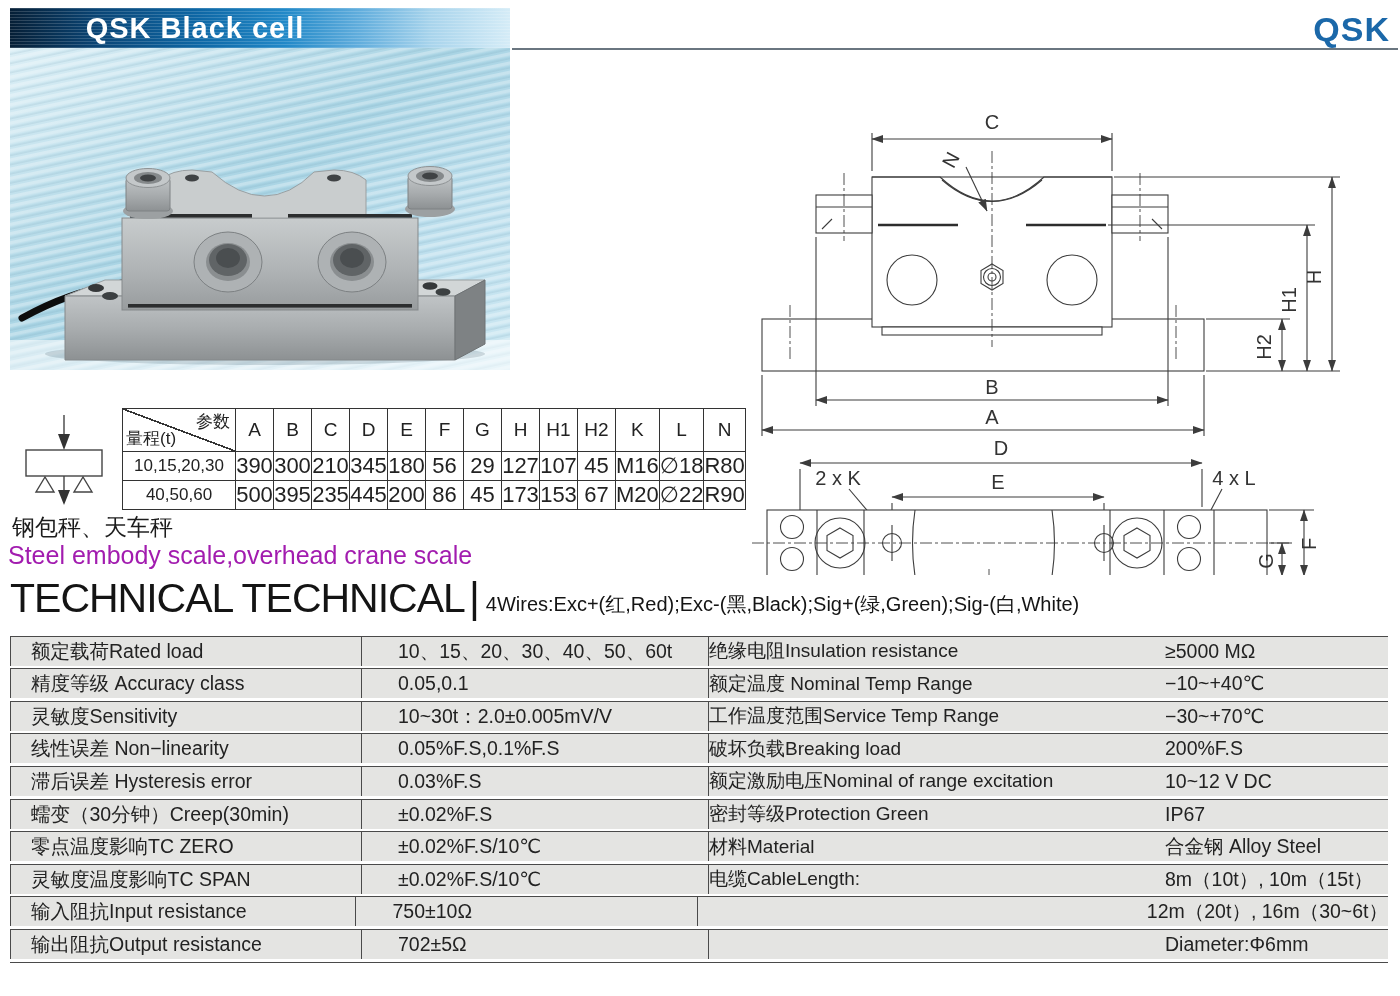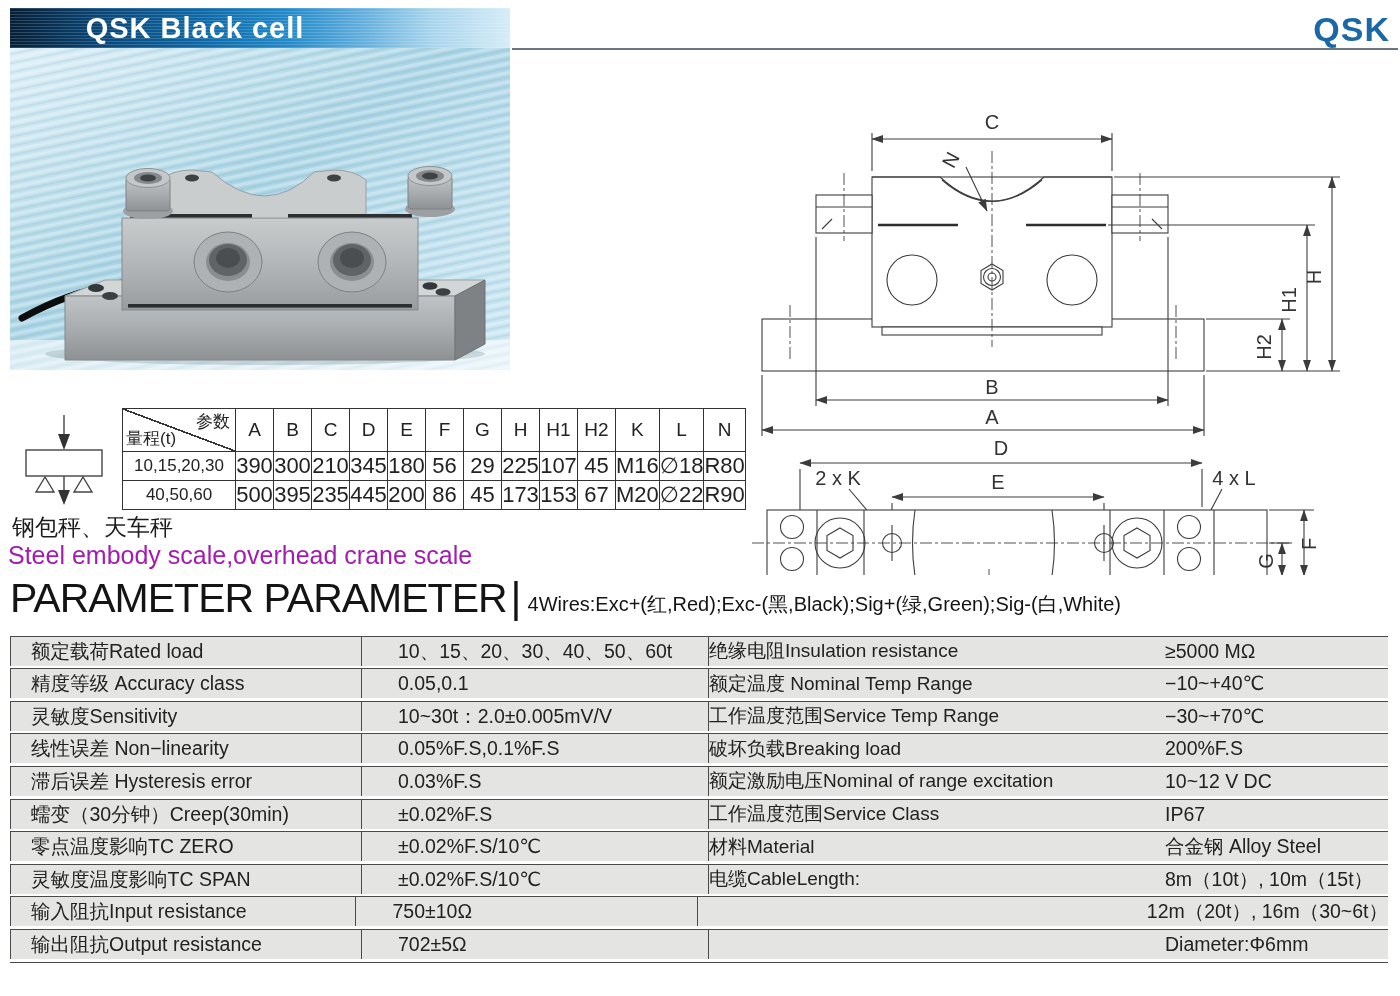--- a/index.html
+++ b/index.html
@@ -281,21 +281,21 @@
     </tr>
     <tr class="dt">
       <td class="rangecol">10,15,20,30</td>
       <td>390</td>
       <td>300</td>
       <td>210</td>
       <td>345</td>
       <td>180</td>
       <td>56</td>
       <td>29</td>
-      <td>225</td>
+      <td>127</td>
       <td>107</td>
       <td>45</td>
       <td>M16</td>
       <td>∅18</td>
       <td>R80</td>
     </tr>
     <tr class="dt">
       <td class="rangecol">40,50,60</td>
       <td>500</td>
       <td>395</td>
@@ -311,21 +311,21 @@
       <td>∅22</td>
       <td>R90</td>
     </tr>
   </tbody>
     </table>
 
   <div class="app-zh">钢包秤、天车秤</div>
   <div class="app-en">Steel embody scale,overhead crane scale</div>
 
   <div class="tech-head">
-    <span class="tech-title">PARAMETER PARAMETER</span>
+    <span class="tech-title">TECHNICAL TECHNICAL</span>
     <span class="tech-bar">|</span>
     <span class="tech-wires">4Wires:Exc+(红,Red);Exc-(黑,Black);Sig+(绿,Green);Sig-(白,White)</span>
   </div>
 
   <div class="ptable">
     <div class="prow">
       <div class="l1">额定载荷Rated load</div>
       <div class="v1">10、15、20、30、40、50、60t</div>
       <div class="l2">绝缘电阻Insulation resistance</div>
       <div class="v2">≥5000 MΩ</div>
@@ -350,21 +350,21 @@
     </div>
     <div class="prow">
       <div class="l1">滞后误差 Hysteresis error</div>
       <div class="v1">0.03%F.S</div>
       <div class="l2">额定激励电压Nominal of range excitation</div>
       <div class="v2">10~12 V DC</div>
     </div>
     <div class="prow">
       <div class="l1">蠕变（30分钟）Creep(30min)</div>
       <div class="v1">±0.02%F.S</div>
-      <div class="l2">工作温度范围Service Class</div>
+      <div class="l2">密封等级Protection Green</div>
       <div class="v2">IP67</div>
     </div>
     <div class="prow">
       <div class="l1">零点温度影响TC ZERO</div>
       <div class="v1">±0.02%F.S/10℃</div>
       <div class="l2">材料Material</div>
       <div class="v2">合金钢 Alloy Steel</div>
     </div>
     <div class="prow">
       <div class="l1">灵敏度温度影响TC SPAN</div>

